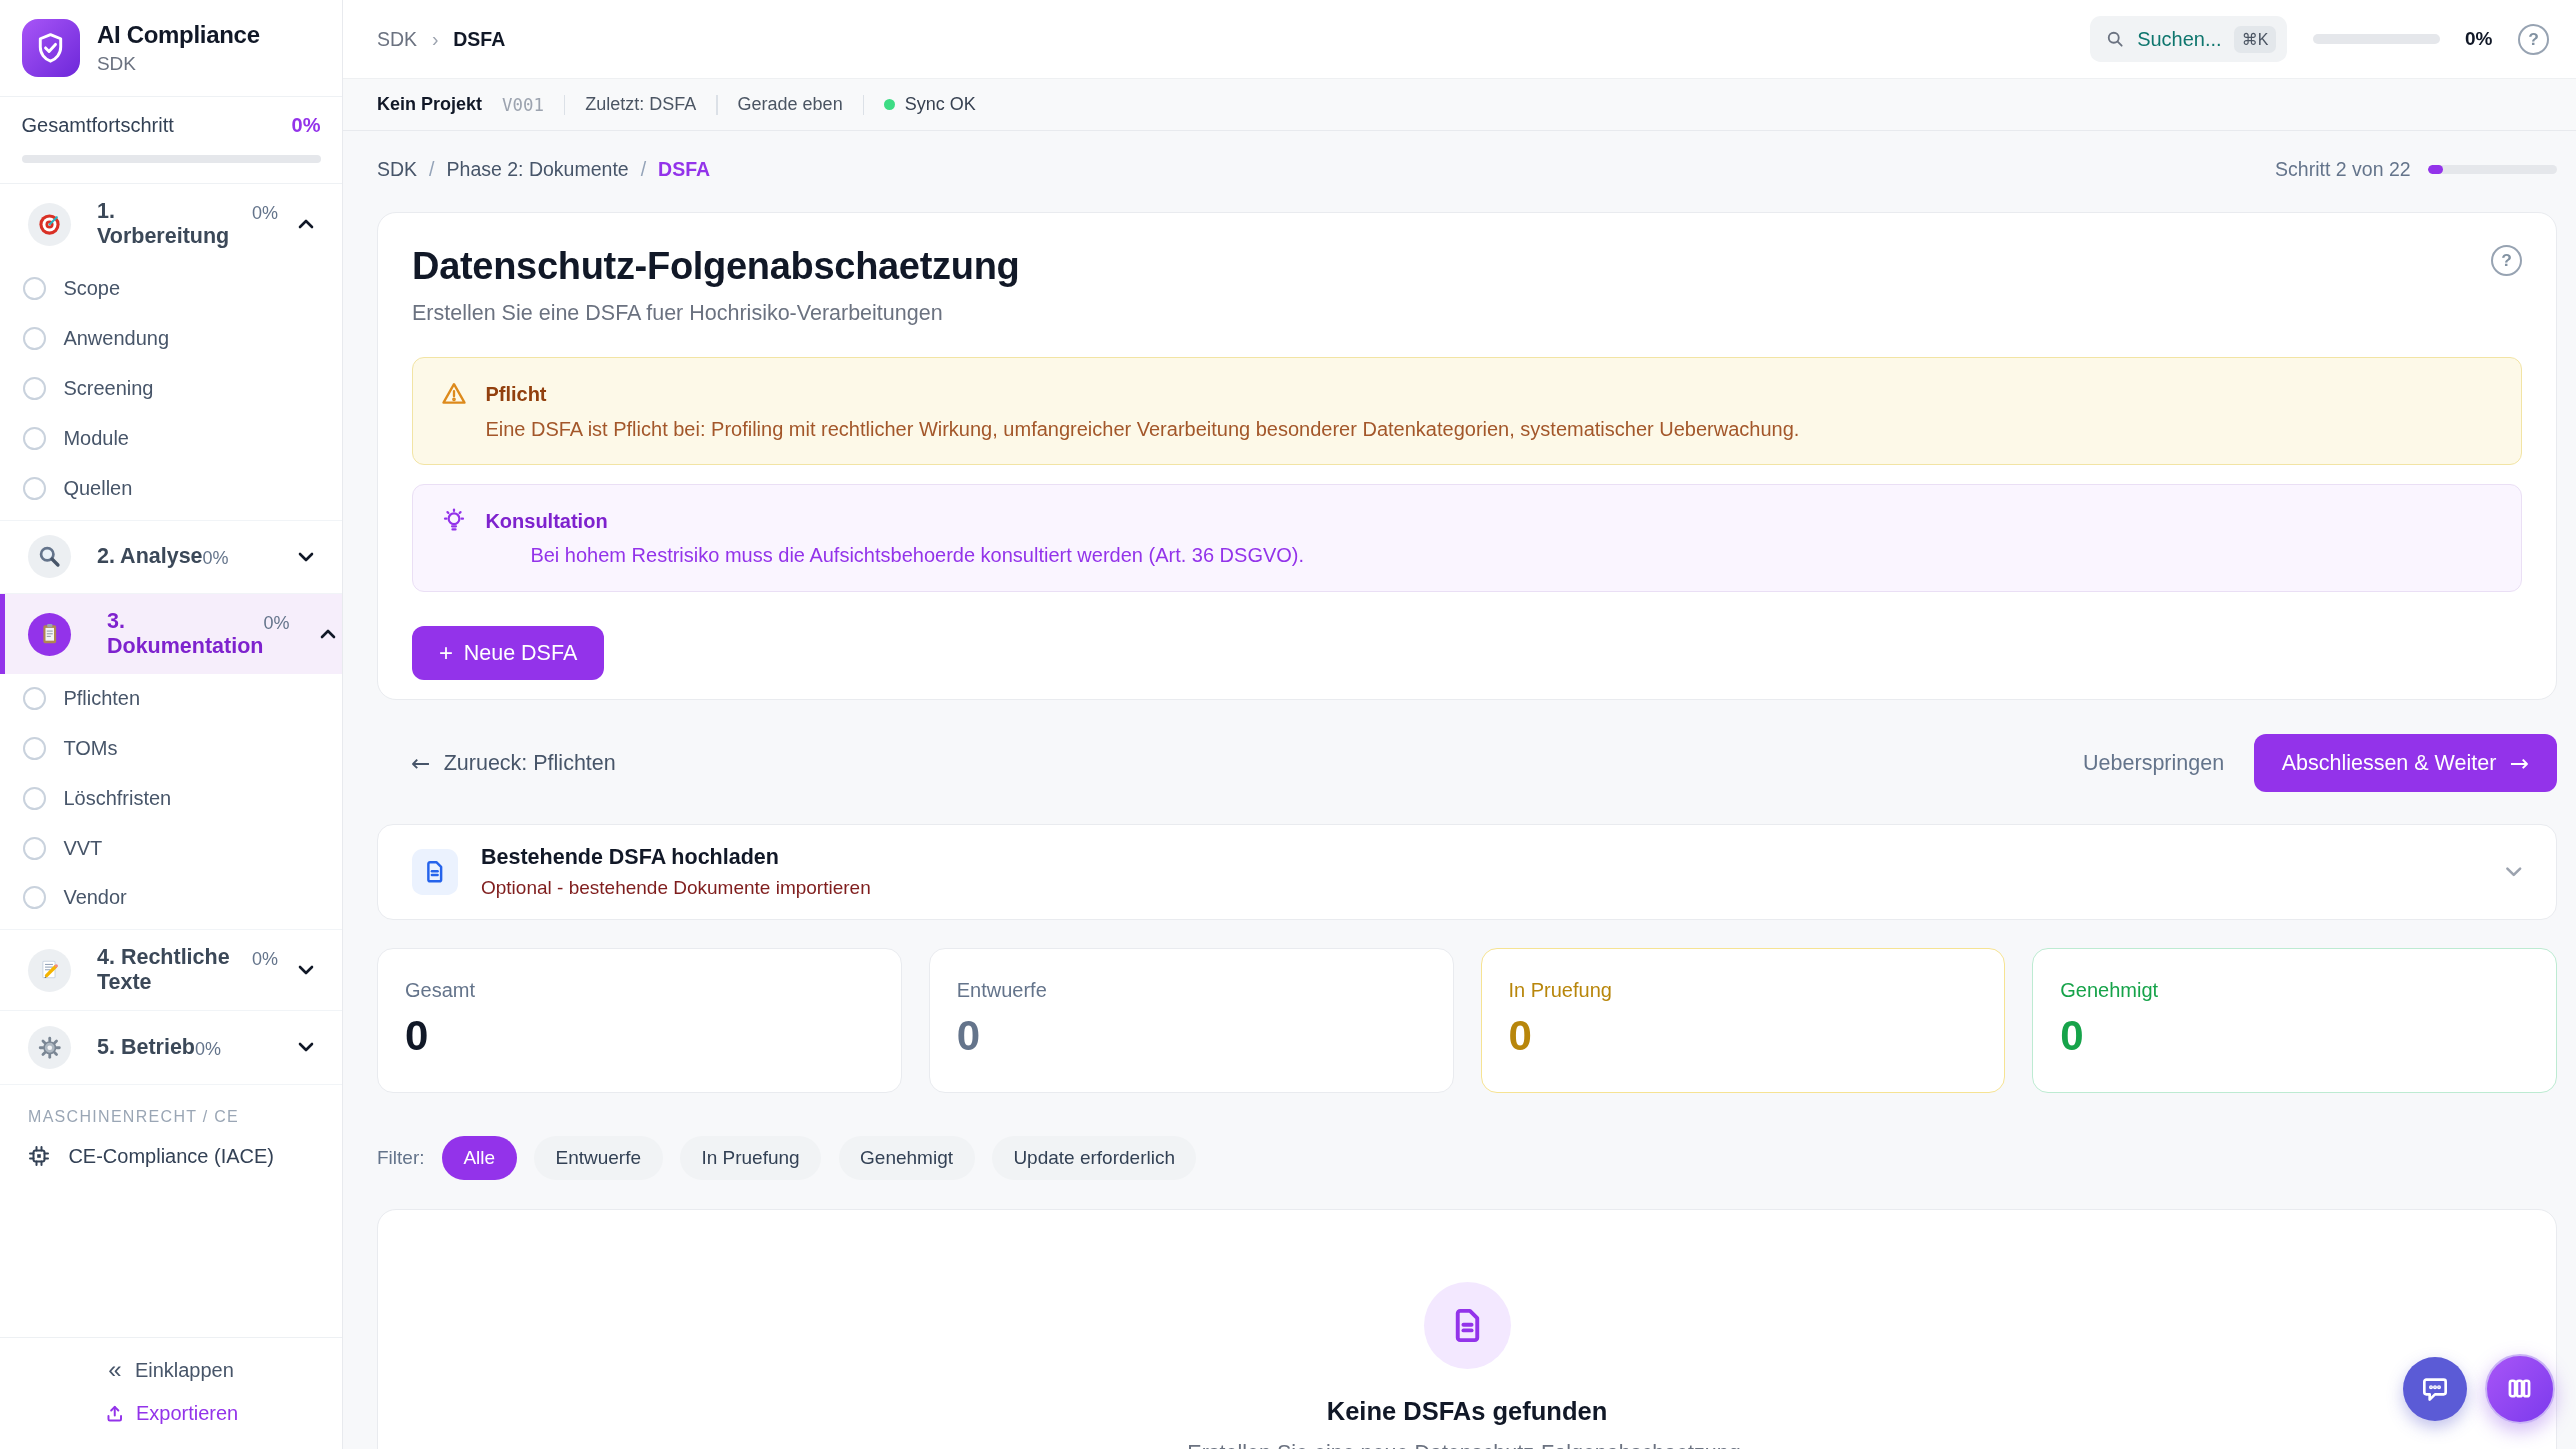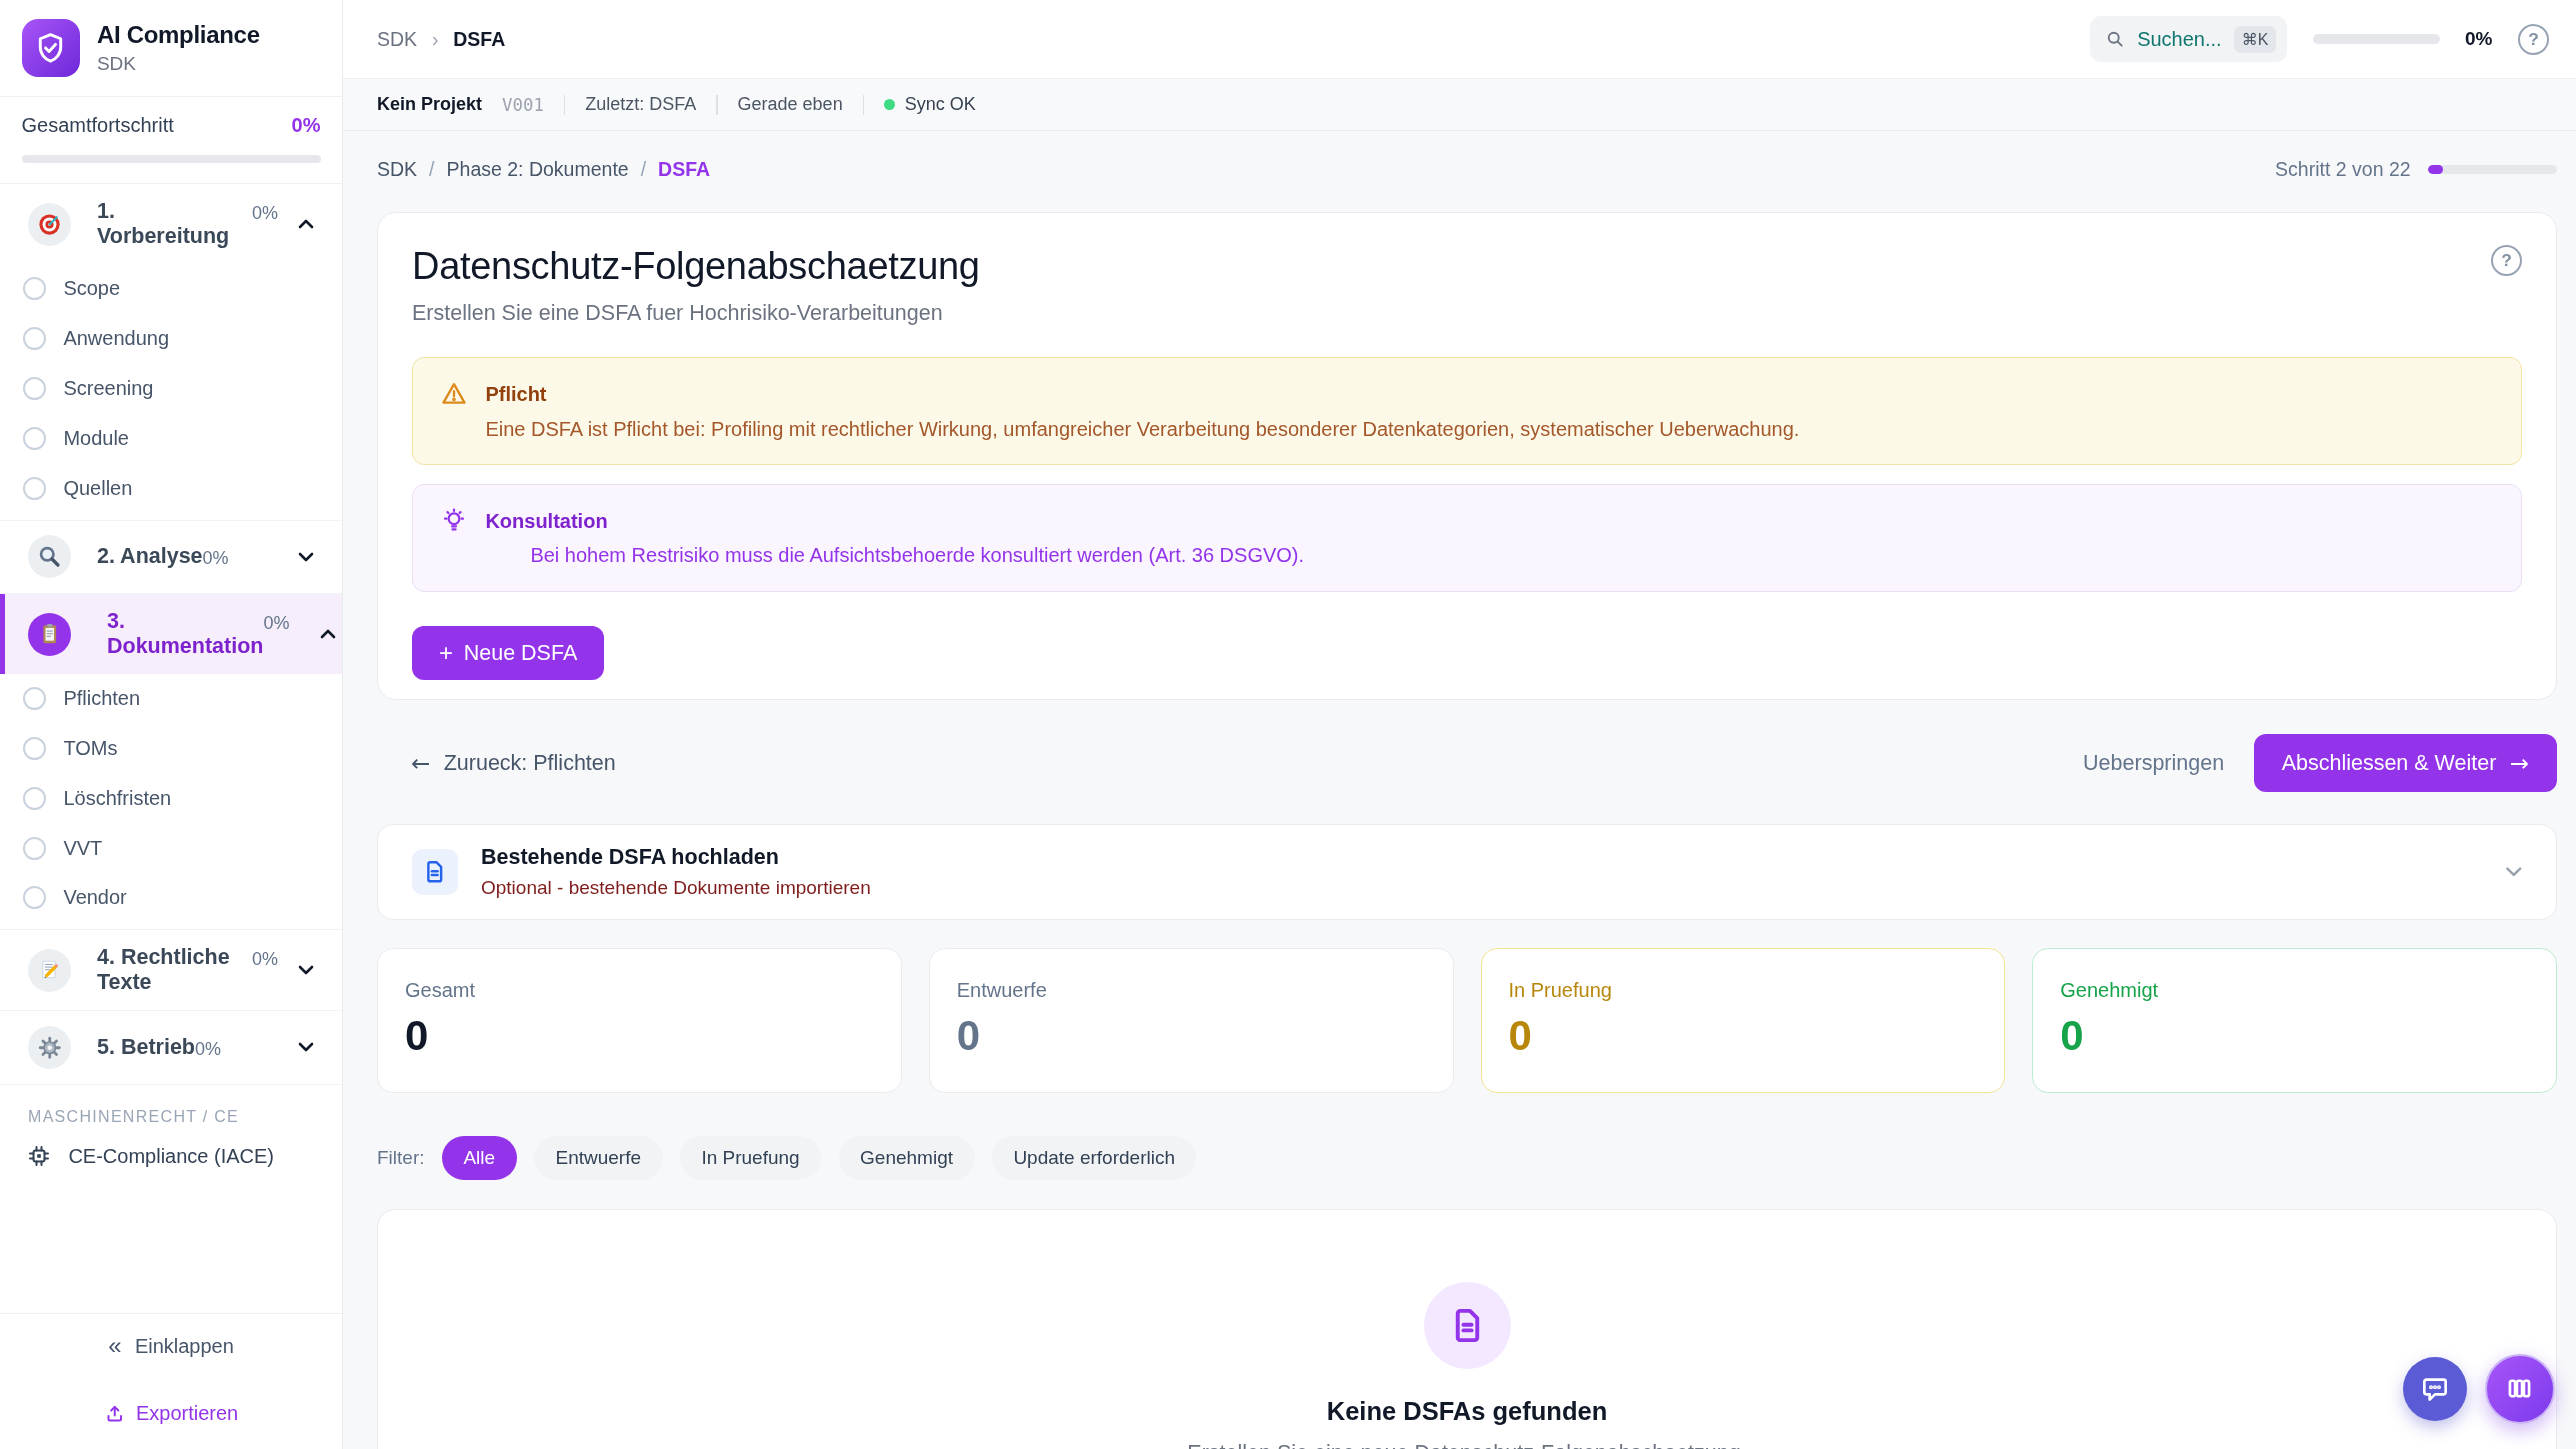--- a/index.html
+++ b/index.html
@@ -44,21 +44,21 @@
   .phase-items { padding-bottom:6.7px; }
 
   .sb-section { padding:23px 0 2.7px 28px; font-size:16px; font-weight:400; letter-spacing:1.3px; color:#9AA6B5; }
   .ce-row { display:flex; align-items:center; gap:17.4px; padding:16px 24px 19px 27px; cursor:pointer; }
   .ce-label { font-size:20px; color:#334155; }
 
   .sb-footer { border-top:1.3px solid #EDF0F3; padding:20px 0 24px; display:flex; flex-direction:column;
                align-items:center; gap:20px; }
   .collapse-btn { display:flex; align-items:center; gap:13.4px; color:#475569; font-size:20px; cursor:pointer; }
   .collapse-glyph { font-size:24px; line-height:1; color:#475569; }
-  .export-btn { display:flex; align-items:center; gap:10.7px; color:#9333EA; font-size:20px; cursor:pointer;margin-top:24px; }
+  .export-btn { display:flex; align-items:center; gap:10.7px; color:#9333EA; font-size:20px; cursor:pointer; }
 
   
   .main { flex:1; display:flex; flex-direction:column; height:100%; position:relative; }
 
   .topbar { height:79px; background:#FFFFFF; border-bottom:1.3px solid #EEF0F2; display:flex;
             align-items:center; padding:0 27px 0 34px; }
   .crumb { display:flex; align-items:center; gap:14.8px; }
   .crumb-root { color:#6B7280; font-size:19.5px; }
   .crumb-sep { color:#9CA3AF; font-size:19.5px; }
   .crumb-cur { color:#111827; font-size:19.5px; font-weight:700; }
@@ -89,21 +89,21 @@
   .pc-sep { color:#94A3B8; }
   .pc-cur { color:#9333EA; font-weight:700; }
   .steparea { display:flex; align-items:center; gap:17.4px; }
   .step-label { font-size:19.5px; color:#64748B; }
   .step-track { width:129px; height:9.4px; }
   .step-fill { width:12%; height:100%; background:#9333EA; border-radius:670px; }
 
   .card { background:#FFFFFF; border:1.3px solid #E9EBEF; border-radius:19px; }
   .main-card { padding:32px 34px 19px; }
   .card-head { display:flex; justify-content:space-between; align-items:flex-start; }
-  .h1 { font-size:38px; font-weight:400; color:#111827; letter-spacing:-0.3px; }
+  .h1 { font-size:38px; font-weight:700; color:#111827; letter-spacing:-0.3px; }
   .subtitle { font-size:21.5px; color:#6B7280; margin-top:13.4px; }
 
   .note { display:flex; gap:17.4px; border-radius:12px; padding:21.5px 27px; margin-top:31px; }
   .note-warn { background:#FDF9E8; border:1.3px solid #F2E4A4; }
   .note-info { background:#FAF5FF; border:1.3px solid #EADFF5; margin-top:19px; }
   .note-body { line-height:1.4; }
   .nw-title { font-size:20px; font-weight:700; color:#92400E; margin-bottom:6.7px; }
   .nw-text { font-size:20px; color:#A3572A; }
   .ni-title { font-size:20px; font-weight:700; color:#7E22CE; margin-bottom:6.7px; }
   .ni-text { font-size:20px; color:#9333EA;margin-left:45px; }

